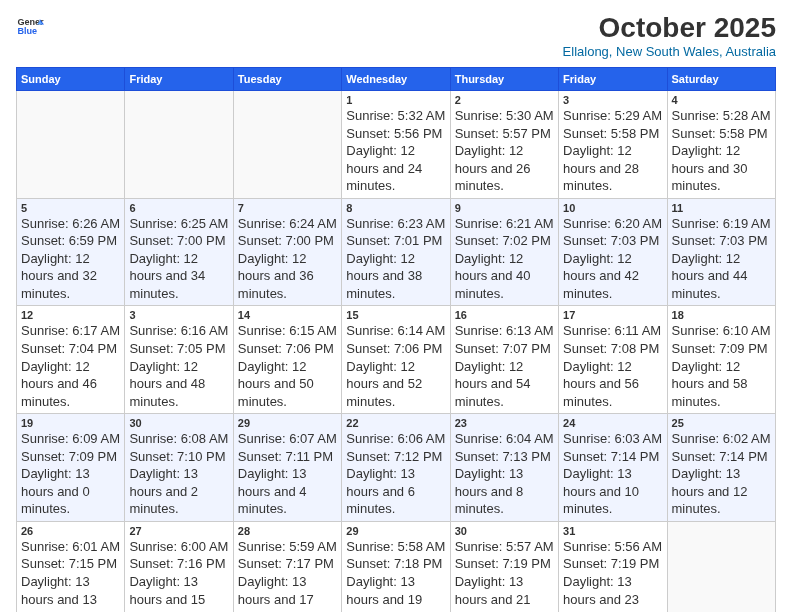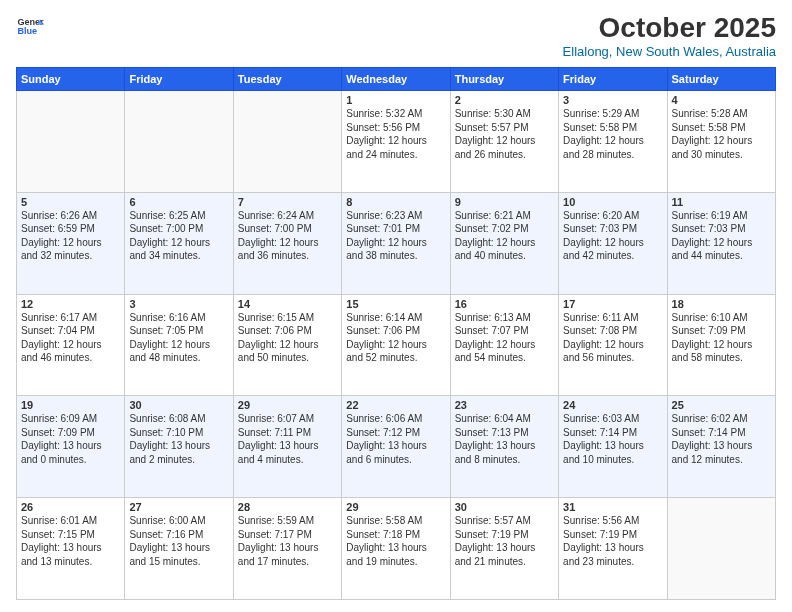--- a/index.html
+++ b/index.html
@@ -74,21 +74,21 @@
     .calendar tr:nth-child(odd) td {
       background: #fff;
     }
     .day-num {
       font-size: 11px;
       font-weight: bold;
       display: block;
       margin-bottom: 1px;
     }
     .day-info {
-      font-size: 10px;
+      font-size: 13px;
       line-height: 1.35;
       color: #333;
     }
     .empty-cell {
       background: #f9f9f9 !important;
     }
     table {
       width: 100%;
       border-collapse: collapse;
     }

